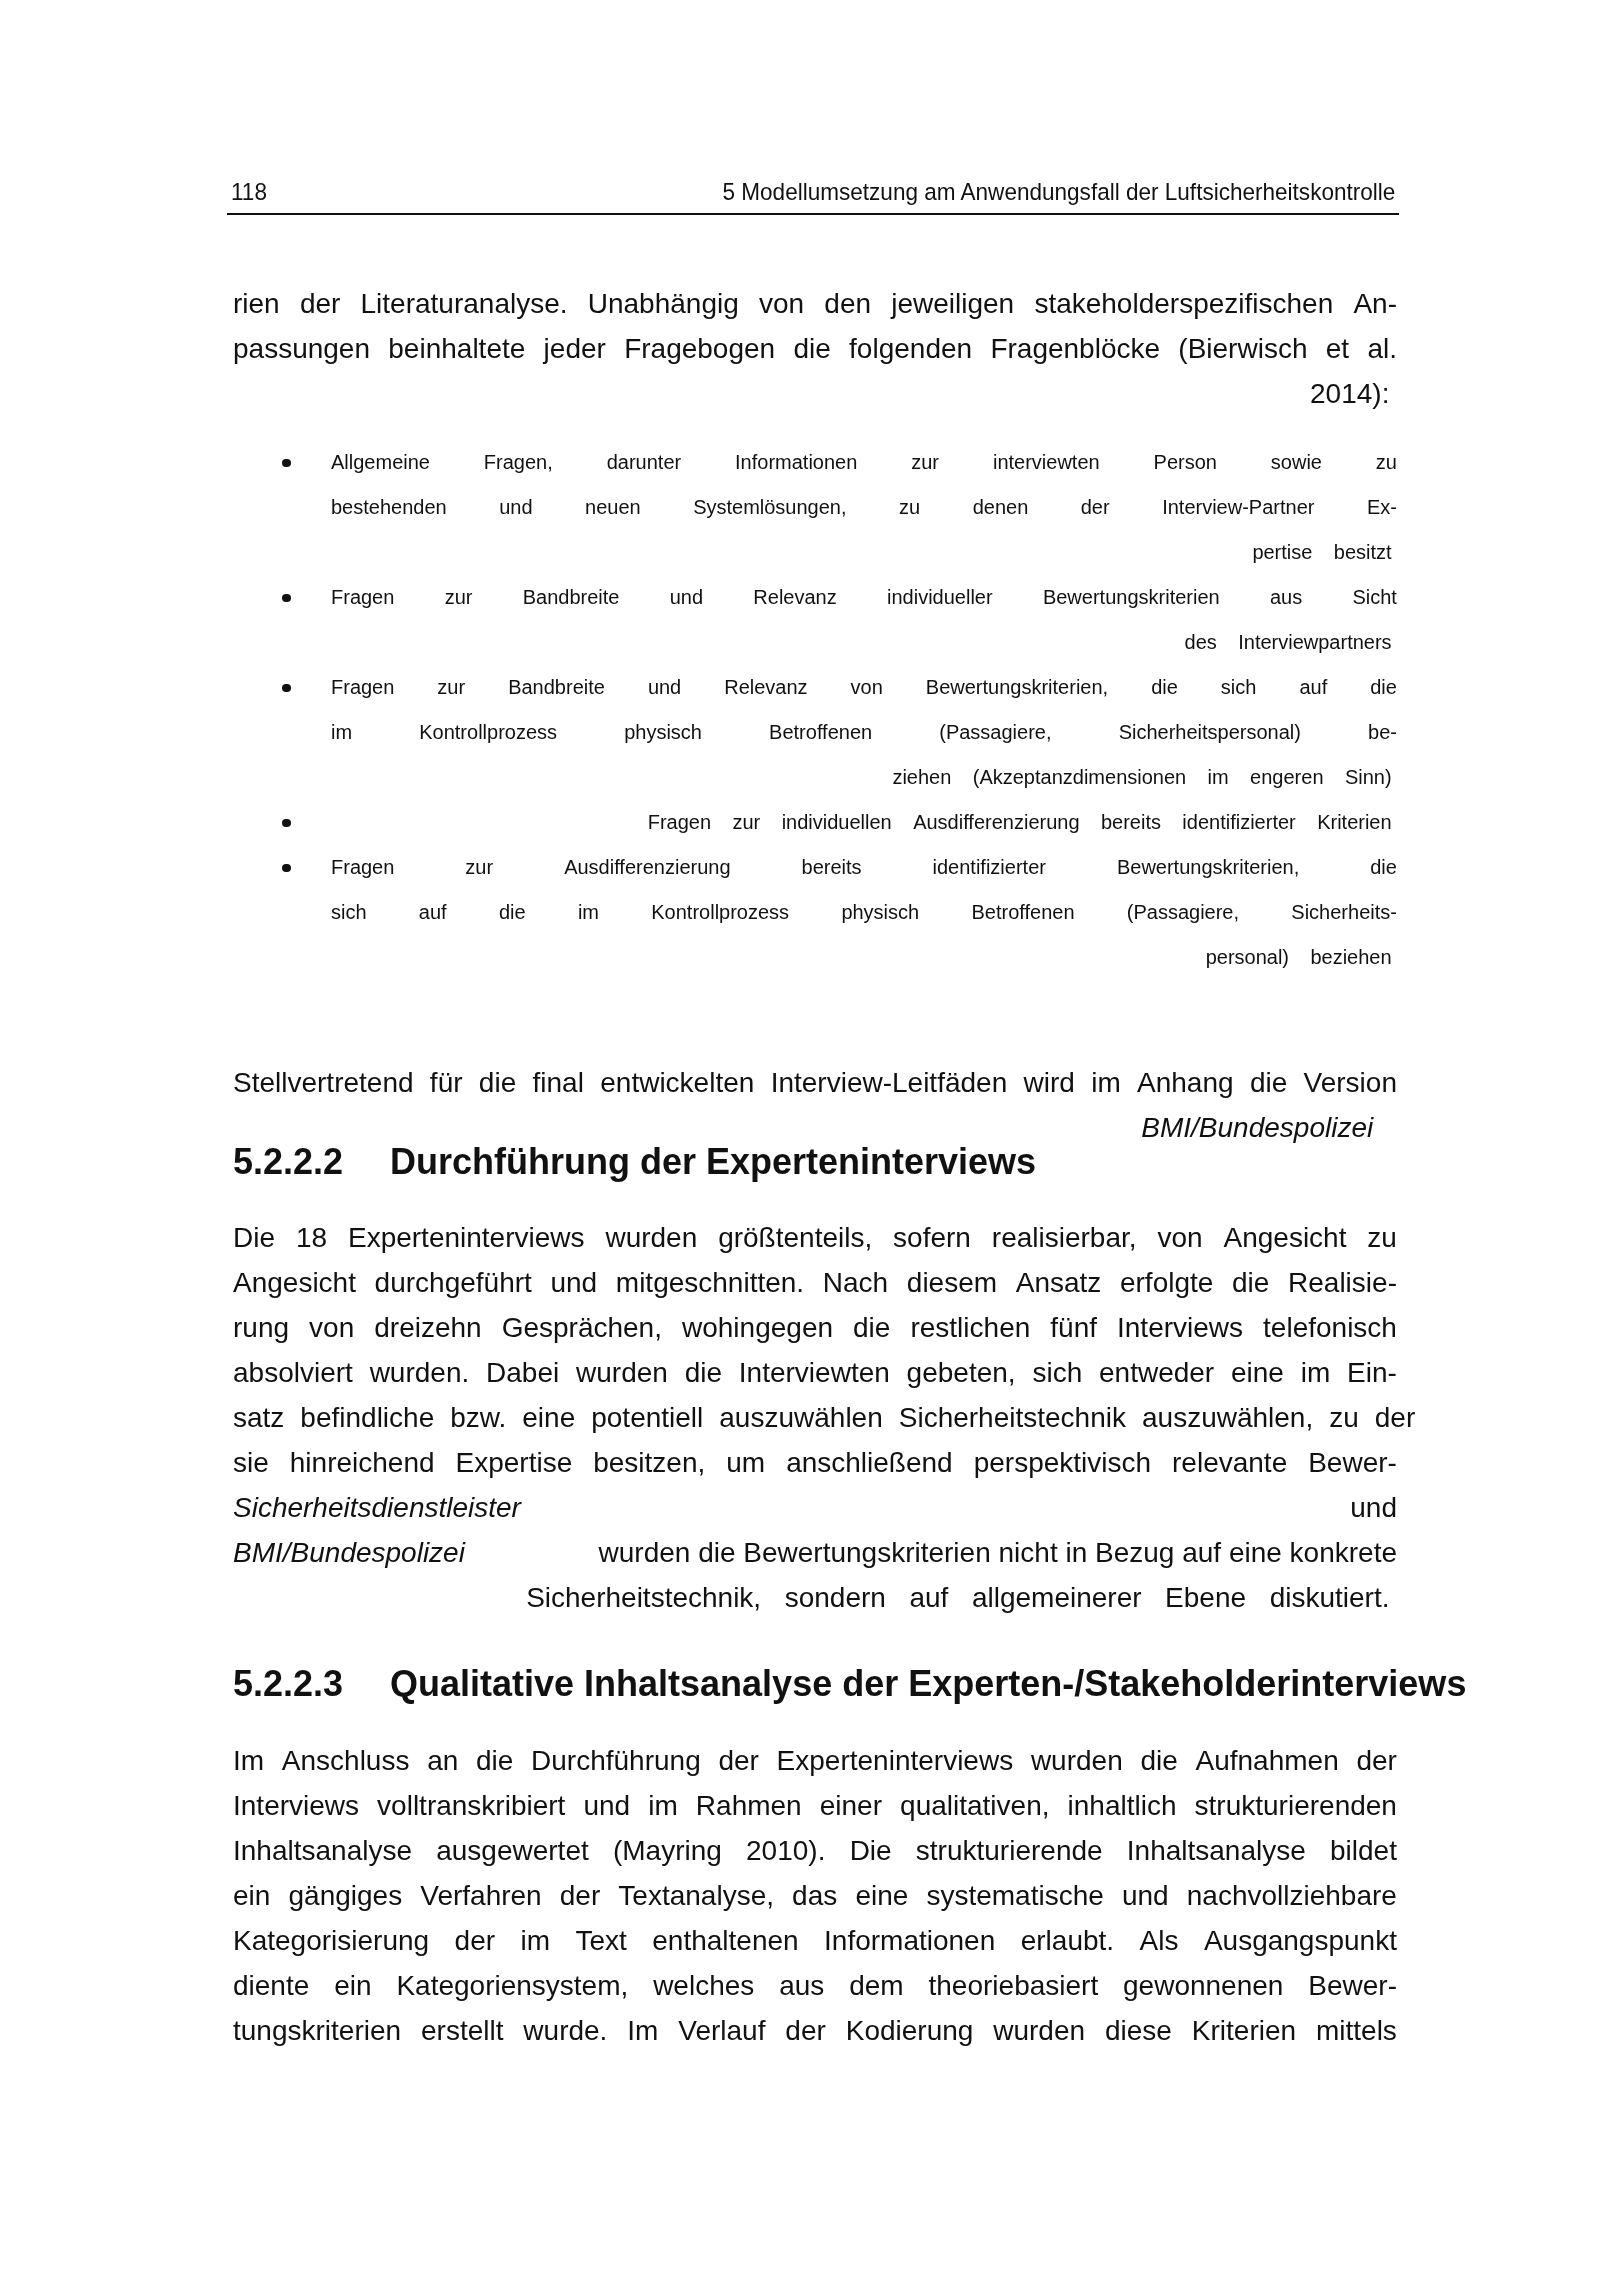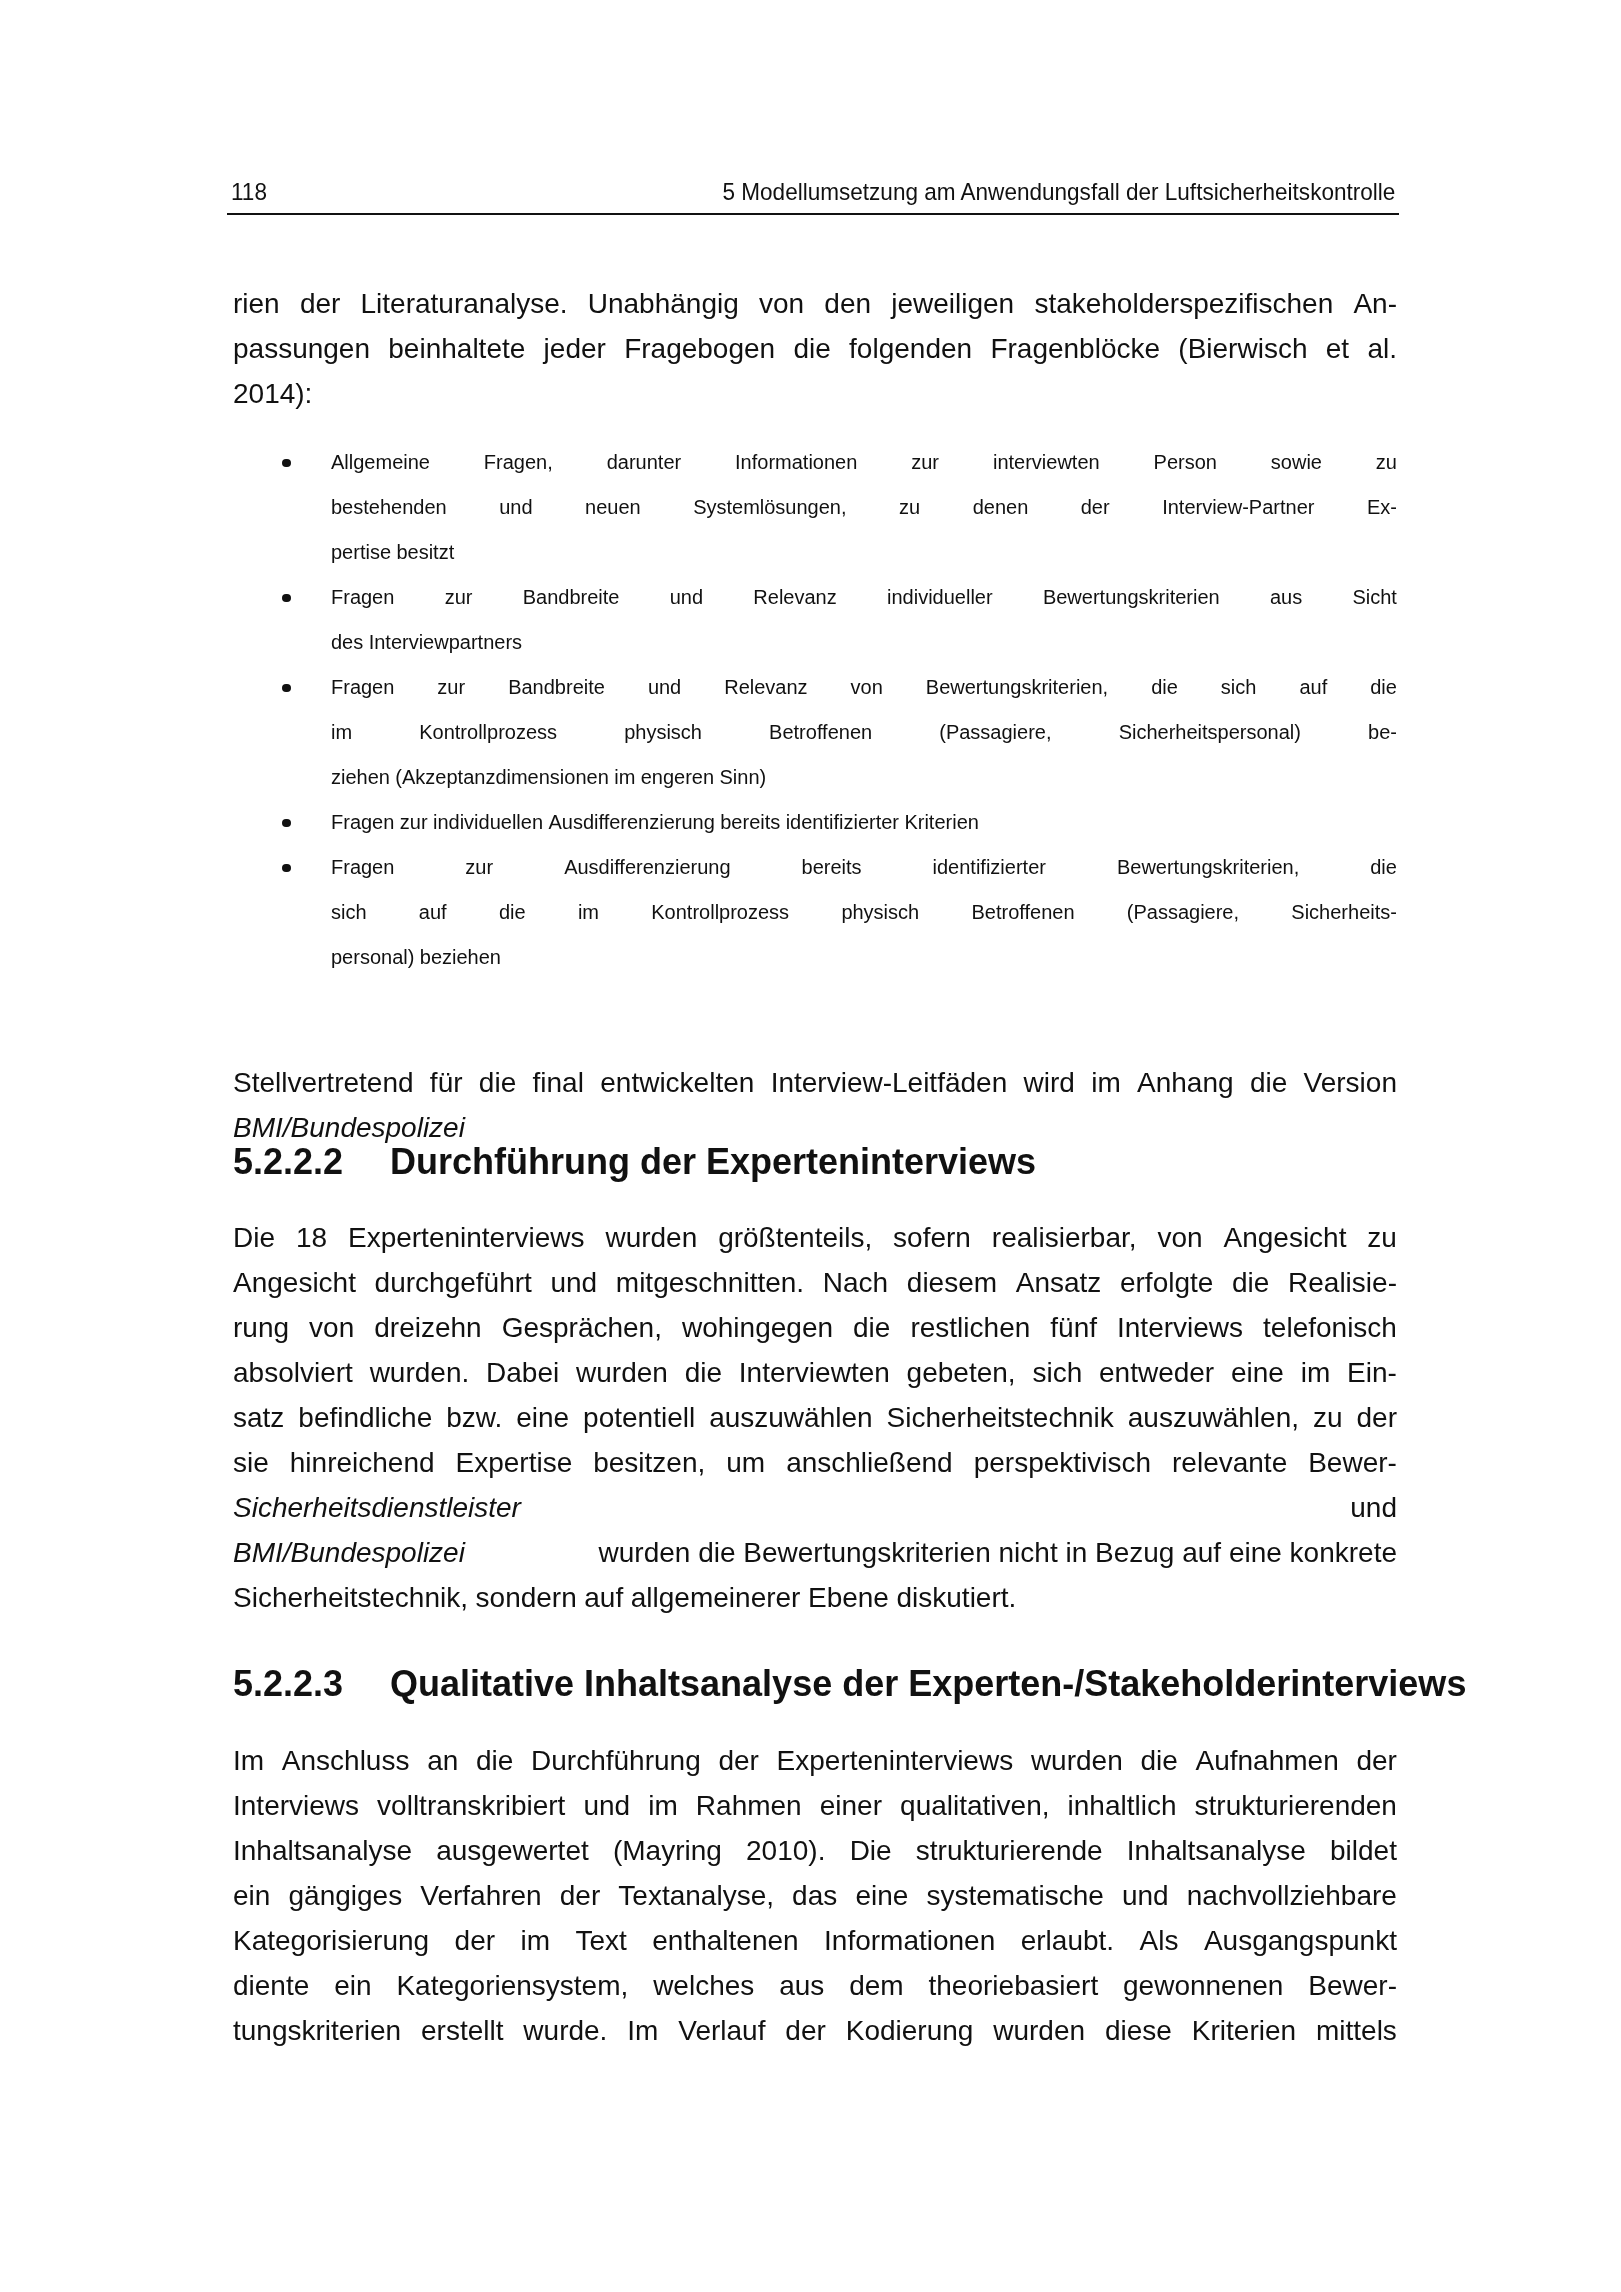--- a/index.html
+++ b/index.html
@@ -4,22 +4,22 @@
 <style>
   html, body { margin: 0; padding: 0; background: #ffffff; }
   body { width: 1621px; height: 2293px; position: relative; overflow: hidden;
          font-family: "Liberation Sans", sans-serif; color: #111111; }
   .header { position: absolute; left: 227px; top: 174px; width: 1172px; height: 39px;
             border-bottom: 2.9px solid #111; }
   .page-num { position: absolute; left: 3.9px; top: 3.9px; font-size: 24.5px; transform: scaleX(0.92); transform-origin: left; }
   .running-title { position: absolute; right: 3.9px; top: 3.9px; font-size: 24.5px; white-space: nowrap;
                    transform: scaleX(0.92); transform-origin: right; }
   .block { position: absolute; left: 233px; width: 1164px; font-size: 28px; }
-  .line { height: 45px; line-height: 45px; white-space: nowrap; display: flex; justify-content: space-between; }
-  .line.last { justify-content: flex-start; }
+  .line { height: 45px; line-height: 45px; white-space: nowrap; display: flex; justify-content: space-between; gap: 16px; }
+  .line.last { justify-content: flex-end; }
   .line.last span.w { margin-right: 0.27em; }
   .line span.w { display: inline-block; }
   .bullets { position: absolute; left: 233px; width: 1164px; font-size: 20px; }
   .bullet-item { position: relative; padding-left: 98px; }
   .bullet-dot { position: absolute; left: 49px; top: 18.6px; width: 8.8px; height: 8.8px; border-radius: 50%; background: #111; }
   .heading { position: absolute; left: 233px; font-size: 36px; font-weight: bold; white-space: nowrap; height: 45px; line-height: 45px; }
   .heading .num { display: inline-block; width: 157px; }
   i { font-style: italic; }
 </style>
 </head>

